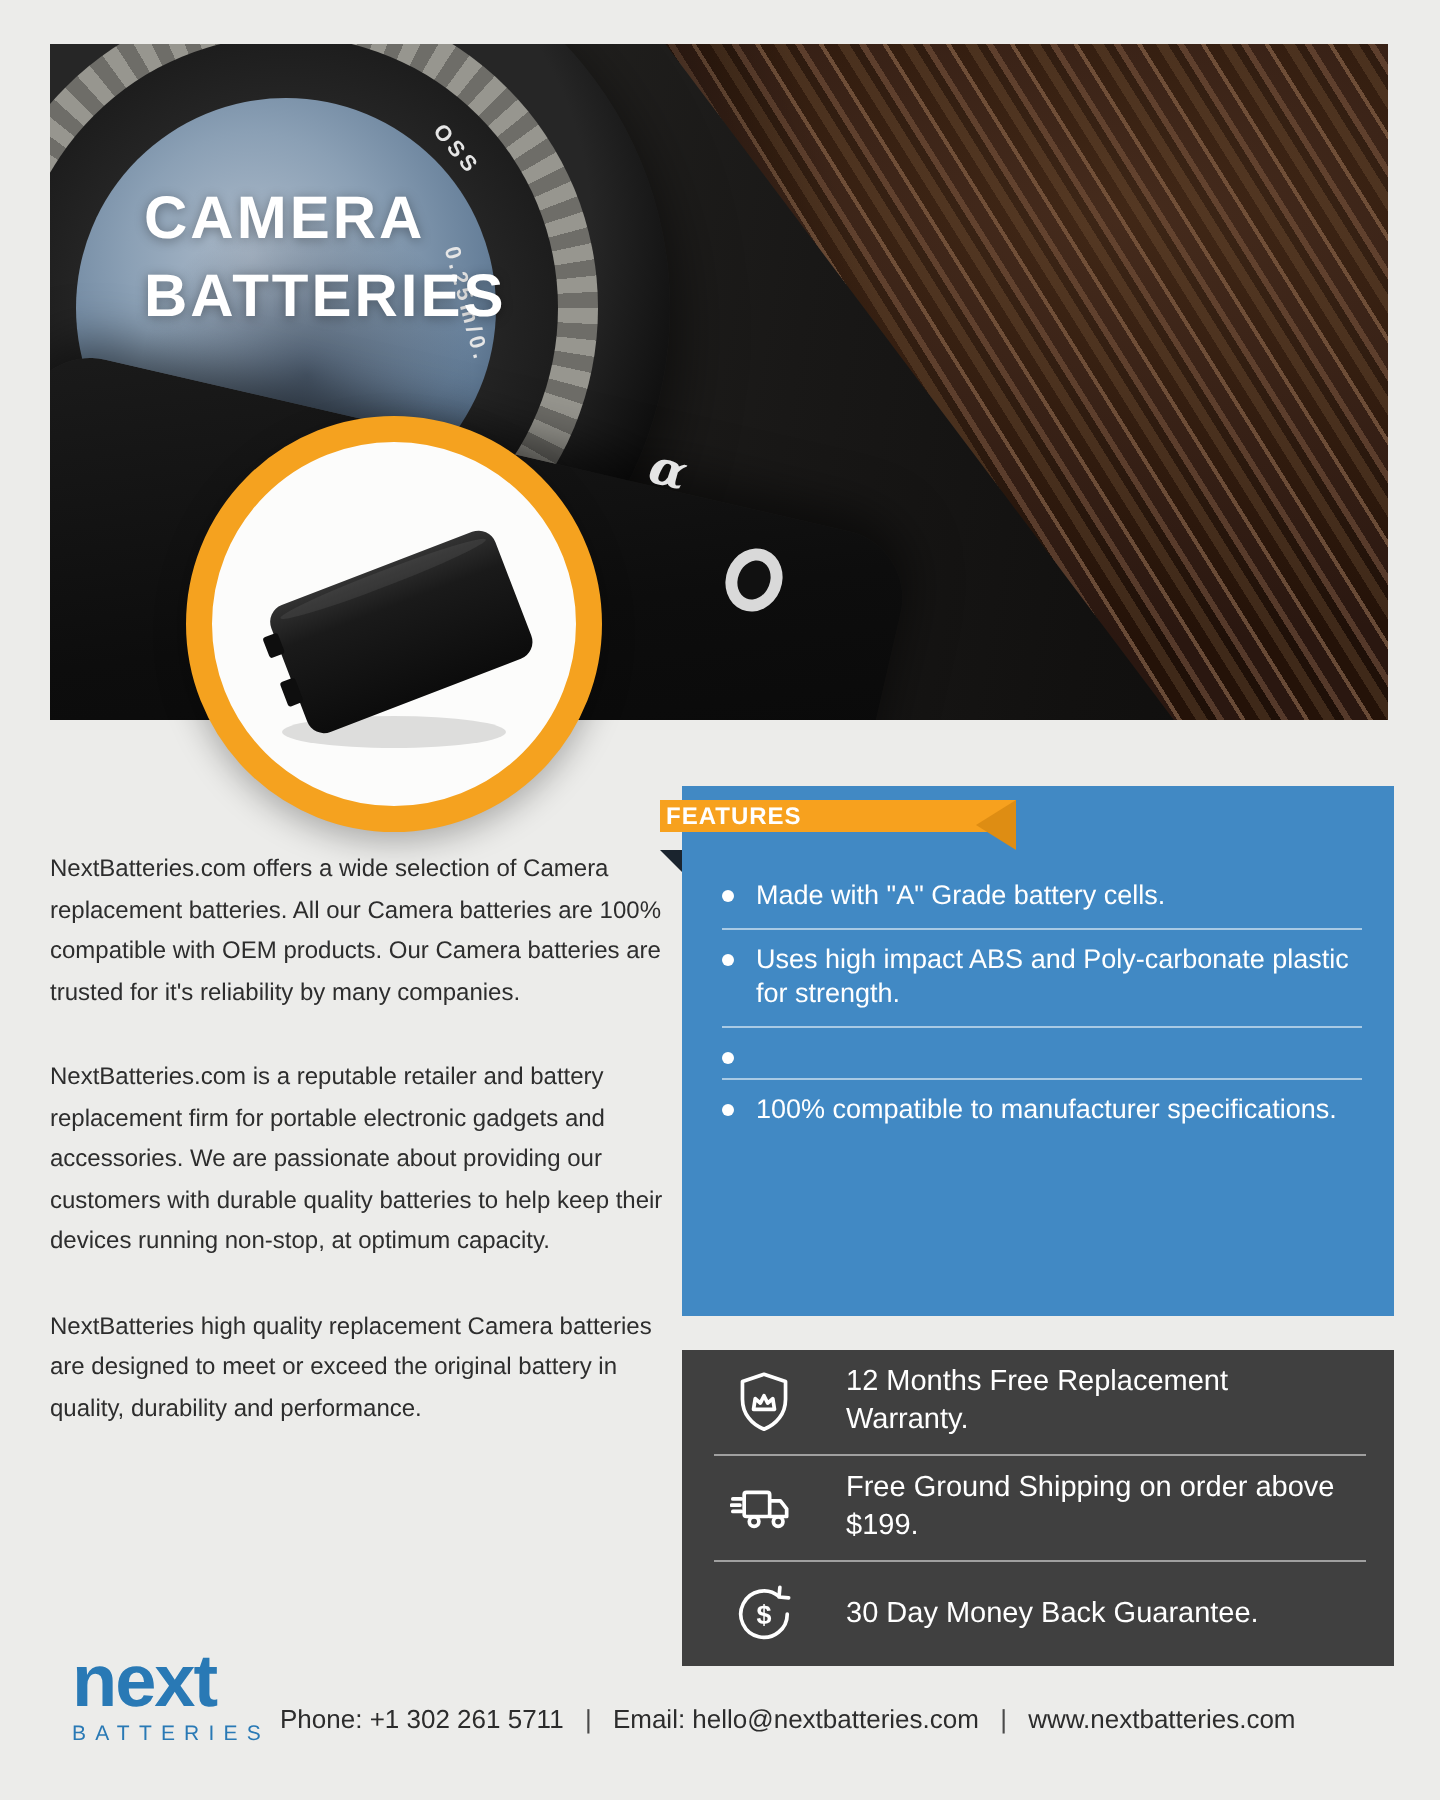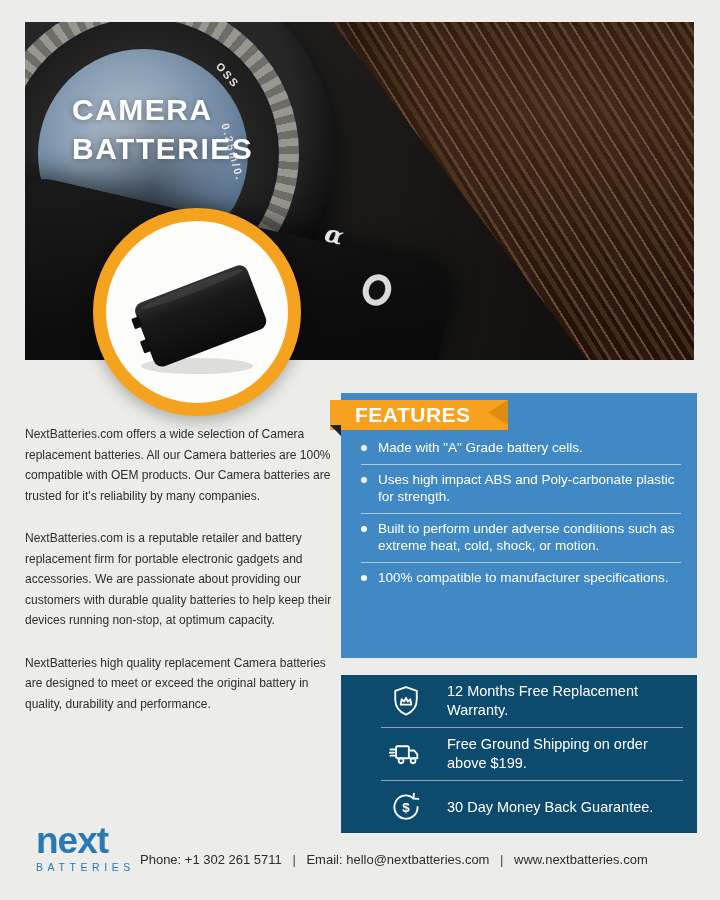--- a/index.html
+++ b/index.html
@@ -64,31 +64,31 @@
 
   
   .features-panel { position:absolute; left:341px; top:393px; width:356px; height:265px;
     background:#4189C4; box-sizing:border-box; padding:40px 16px 4px 20px; overflow:hidden; }
   .feature-item { display:flex; gap:11px; padding:6px 0 7px;
     border-bottom:1px solid rgba(255,255,255,.55);
     color:#fff; font-size:13.5px; line-height:17.5px; }
   .feature-item:last-child { border-bottom:none; }
   .bullet { width:6px; height:6px; background:#fff; border-radius:50%; margin-top:6px; flex:none; }
 
-  .ribbon { position:absolute; left:330px; top:400px; width:178px; height:30px; background:#F7A11E;
-    z-index:6; display:flex; align-items:center; padding-left:25px; box-sizing:border-box;
-    color:#fff; font-weight:bold; font-size:21px; letter-spacing:.5px; }
+  .ribbon { position:absolute; left:330px; top:400px; width:178px; height:16px; background:#F7A11E;
+    z-index:6; display:flex; align-items:center; padding-left:3px; box-sizing:border-box;
+    color:#fff; font-weight:bold; font-size:12px; letter-spacing:.5px; }
   .ribbon-notch { position:absolute; right:0; top:0; width:20px; height:25px; background:#DE8D13;
     clip-path:polygon(0 50%, 100% 0, 100% 100%); }
   .ribbon-fold { position:absolute; left:330px; top:425px; width:11px; height:11px; background:#1a242e;
     clip-path:polygon(0 0, 100% 0, 100% 100%); z-index:6; }
 
   
   .benefits-panel { position:absolute; left:341px; top:675px; width:356px; height:158px;
-    background:#0c4a6e; box-sizing:border-box; padding:0 14px 0 40px;
+    background:#404040; box-sizing:border-box; padding:0 14px 0 16px;
     display:flex; flex-direction:column; }
   .benefit-row { flex:1; display:flex; align-items:center; gap:24px;
     border-bottom:1px solid rgba(255,255,255,.5);
     color:#fff; font-size:14.5px; line-height:19px; }
   .benefit-row:last-child { border-bottom:none; }
   .benefit-icon { width:34px; height:34px; flex:none; margin-left:8px; }
   .benefit-icon svg { width:100%; height:100%; stroke:#fff; fill:none;
     stroke-width:1.3; stroke-linecap:round; stroke-linejoin:round; }
   .benefit-text { padding-right:6px; }
 
@@ -150,21 +150,20 @@
     <div class="feature-item">
       <span class="bullet"></span>
       <span>Made with "A" Grade battery cells.</span>
     </div>
     <div class="feature-item">
       <span class="bullet"></span>
       <span>Uses high impact ABS and Poly-carbonate plastic for strength.</span>
     </div>
     <div class="feature-item">
       <span class="bullet"></span>
-      <span>Built to perform under adverse conditions such as extreme heat, cold, shock, or motion.</span>
     </div>
     <div class="feature-item">
       <span class="bullet"></span>
       <span>100% compatible to manufacturer specifications.</span>
     </div>
   </div>
   <div class="ribbon">
     <span>FEATURES</span>
     <span class="ribbon-notch"></span>
   </div>

